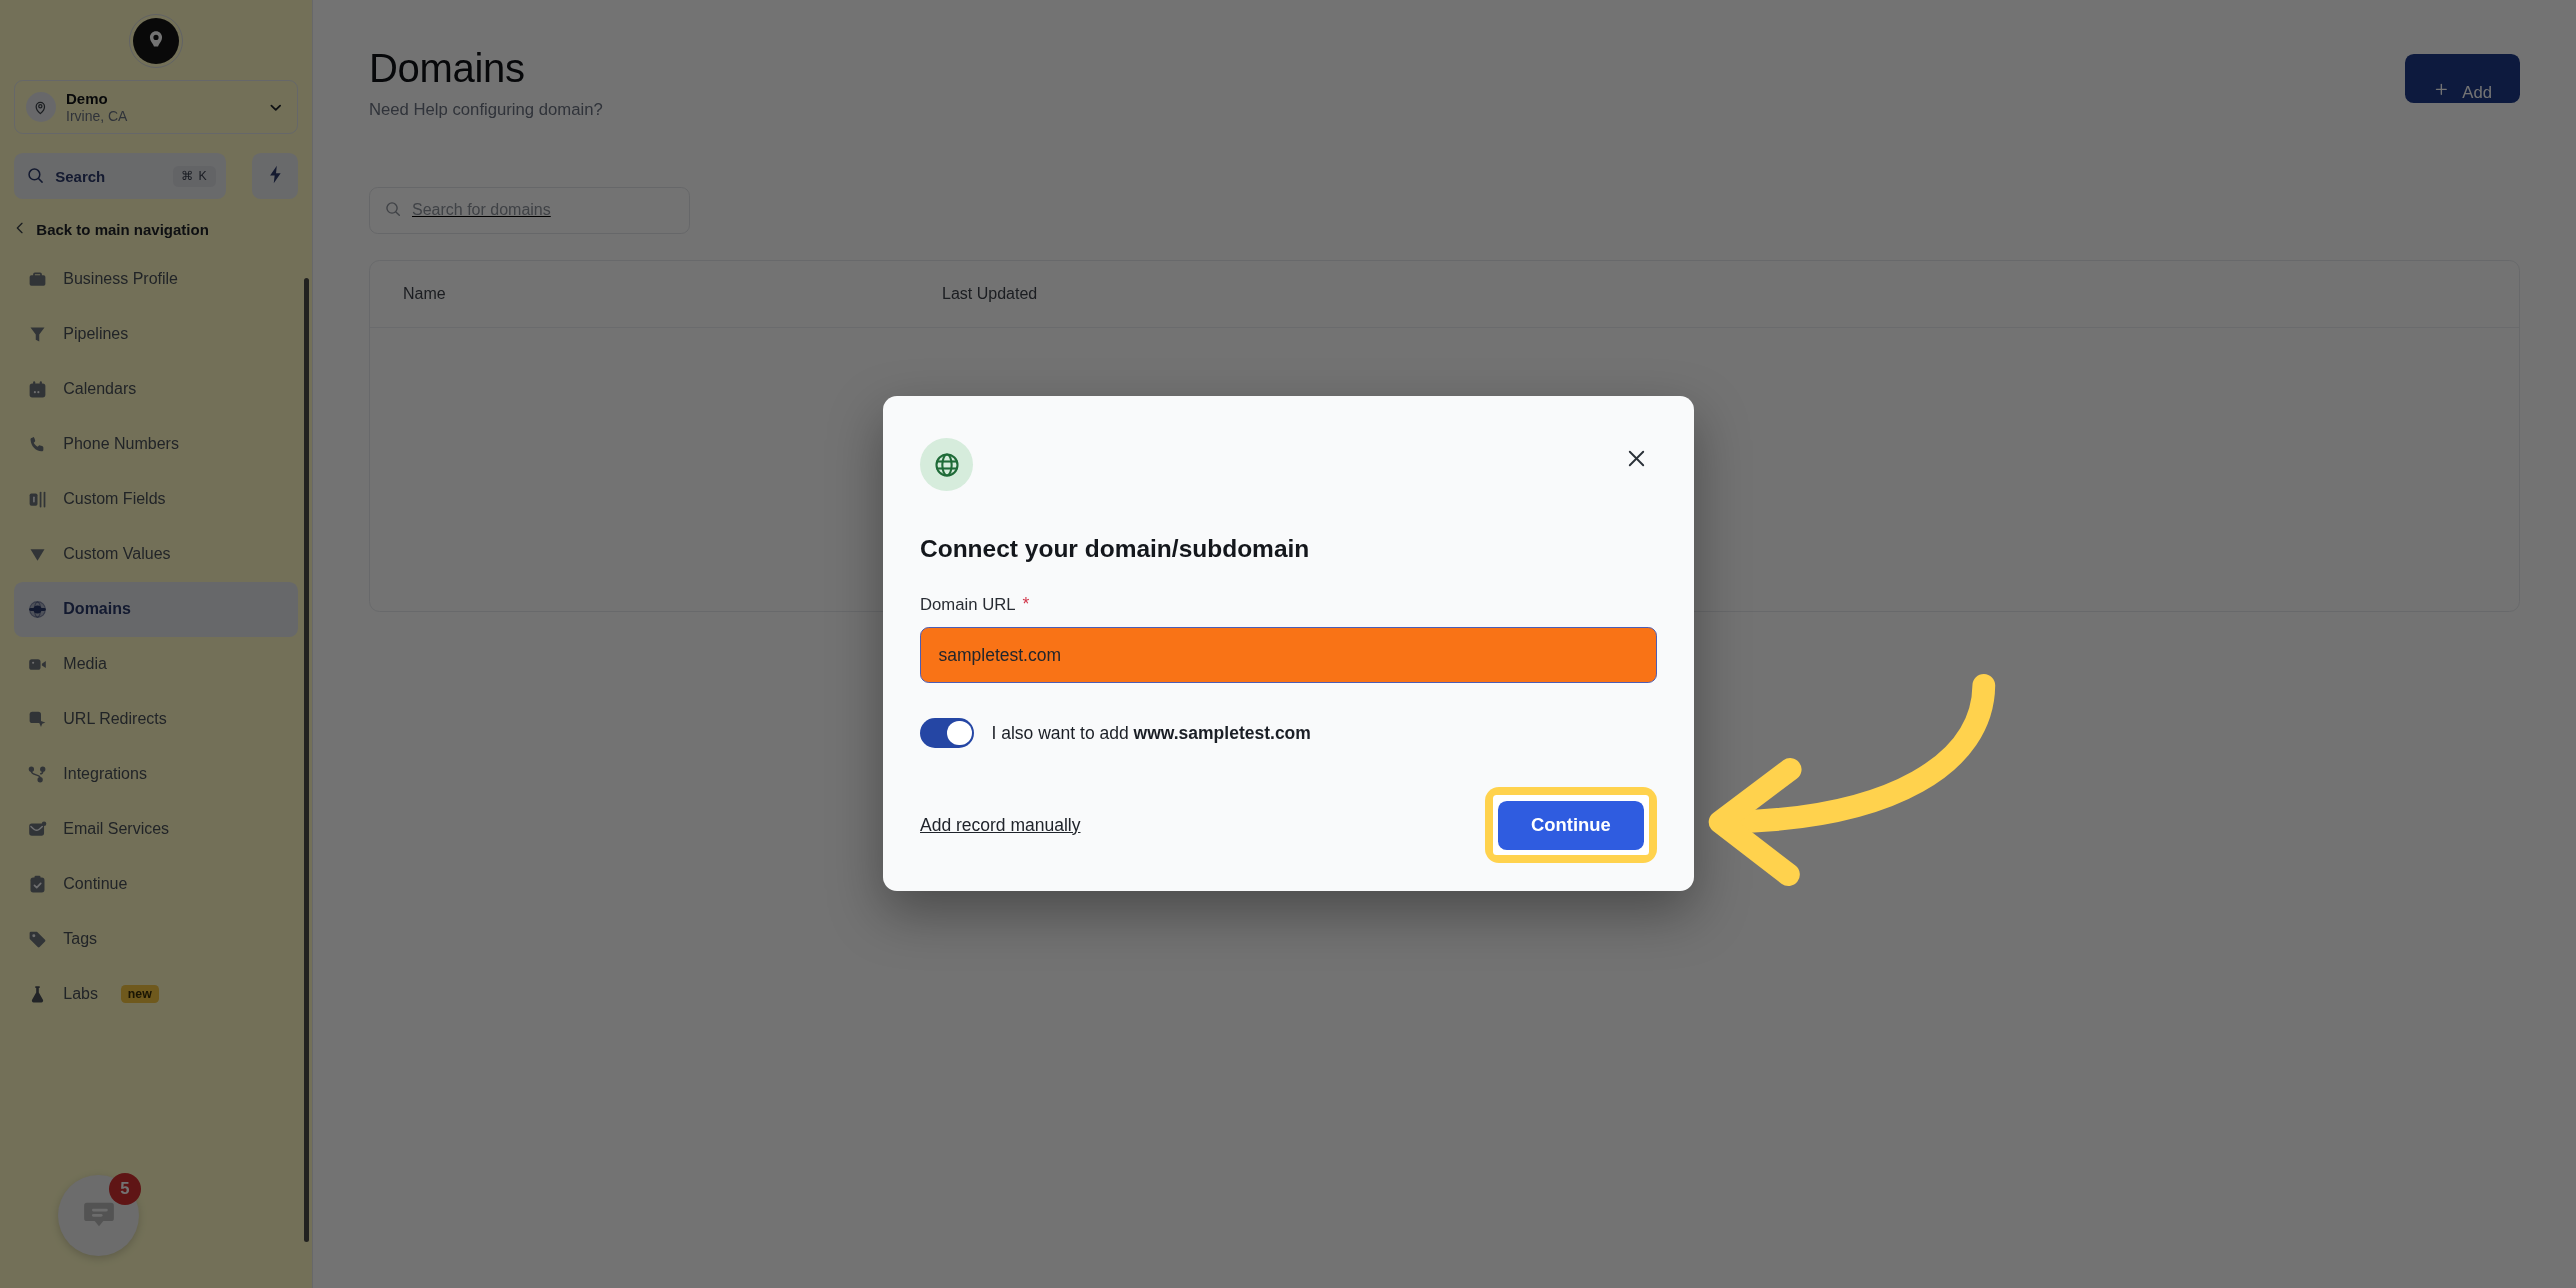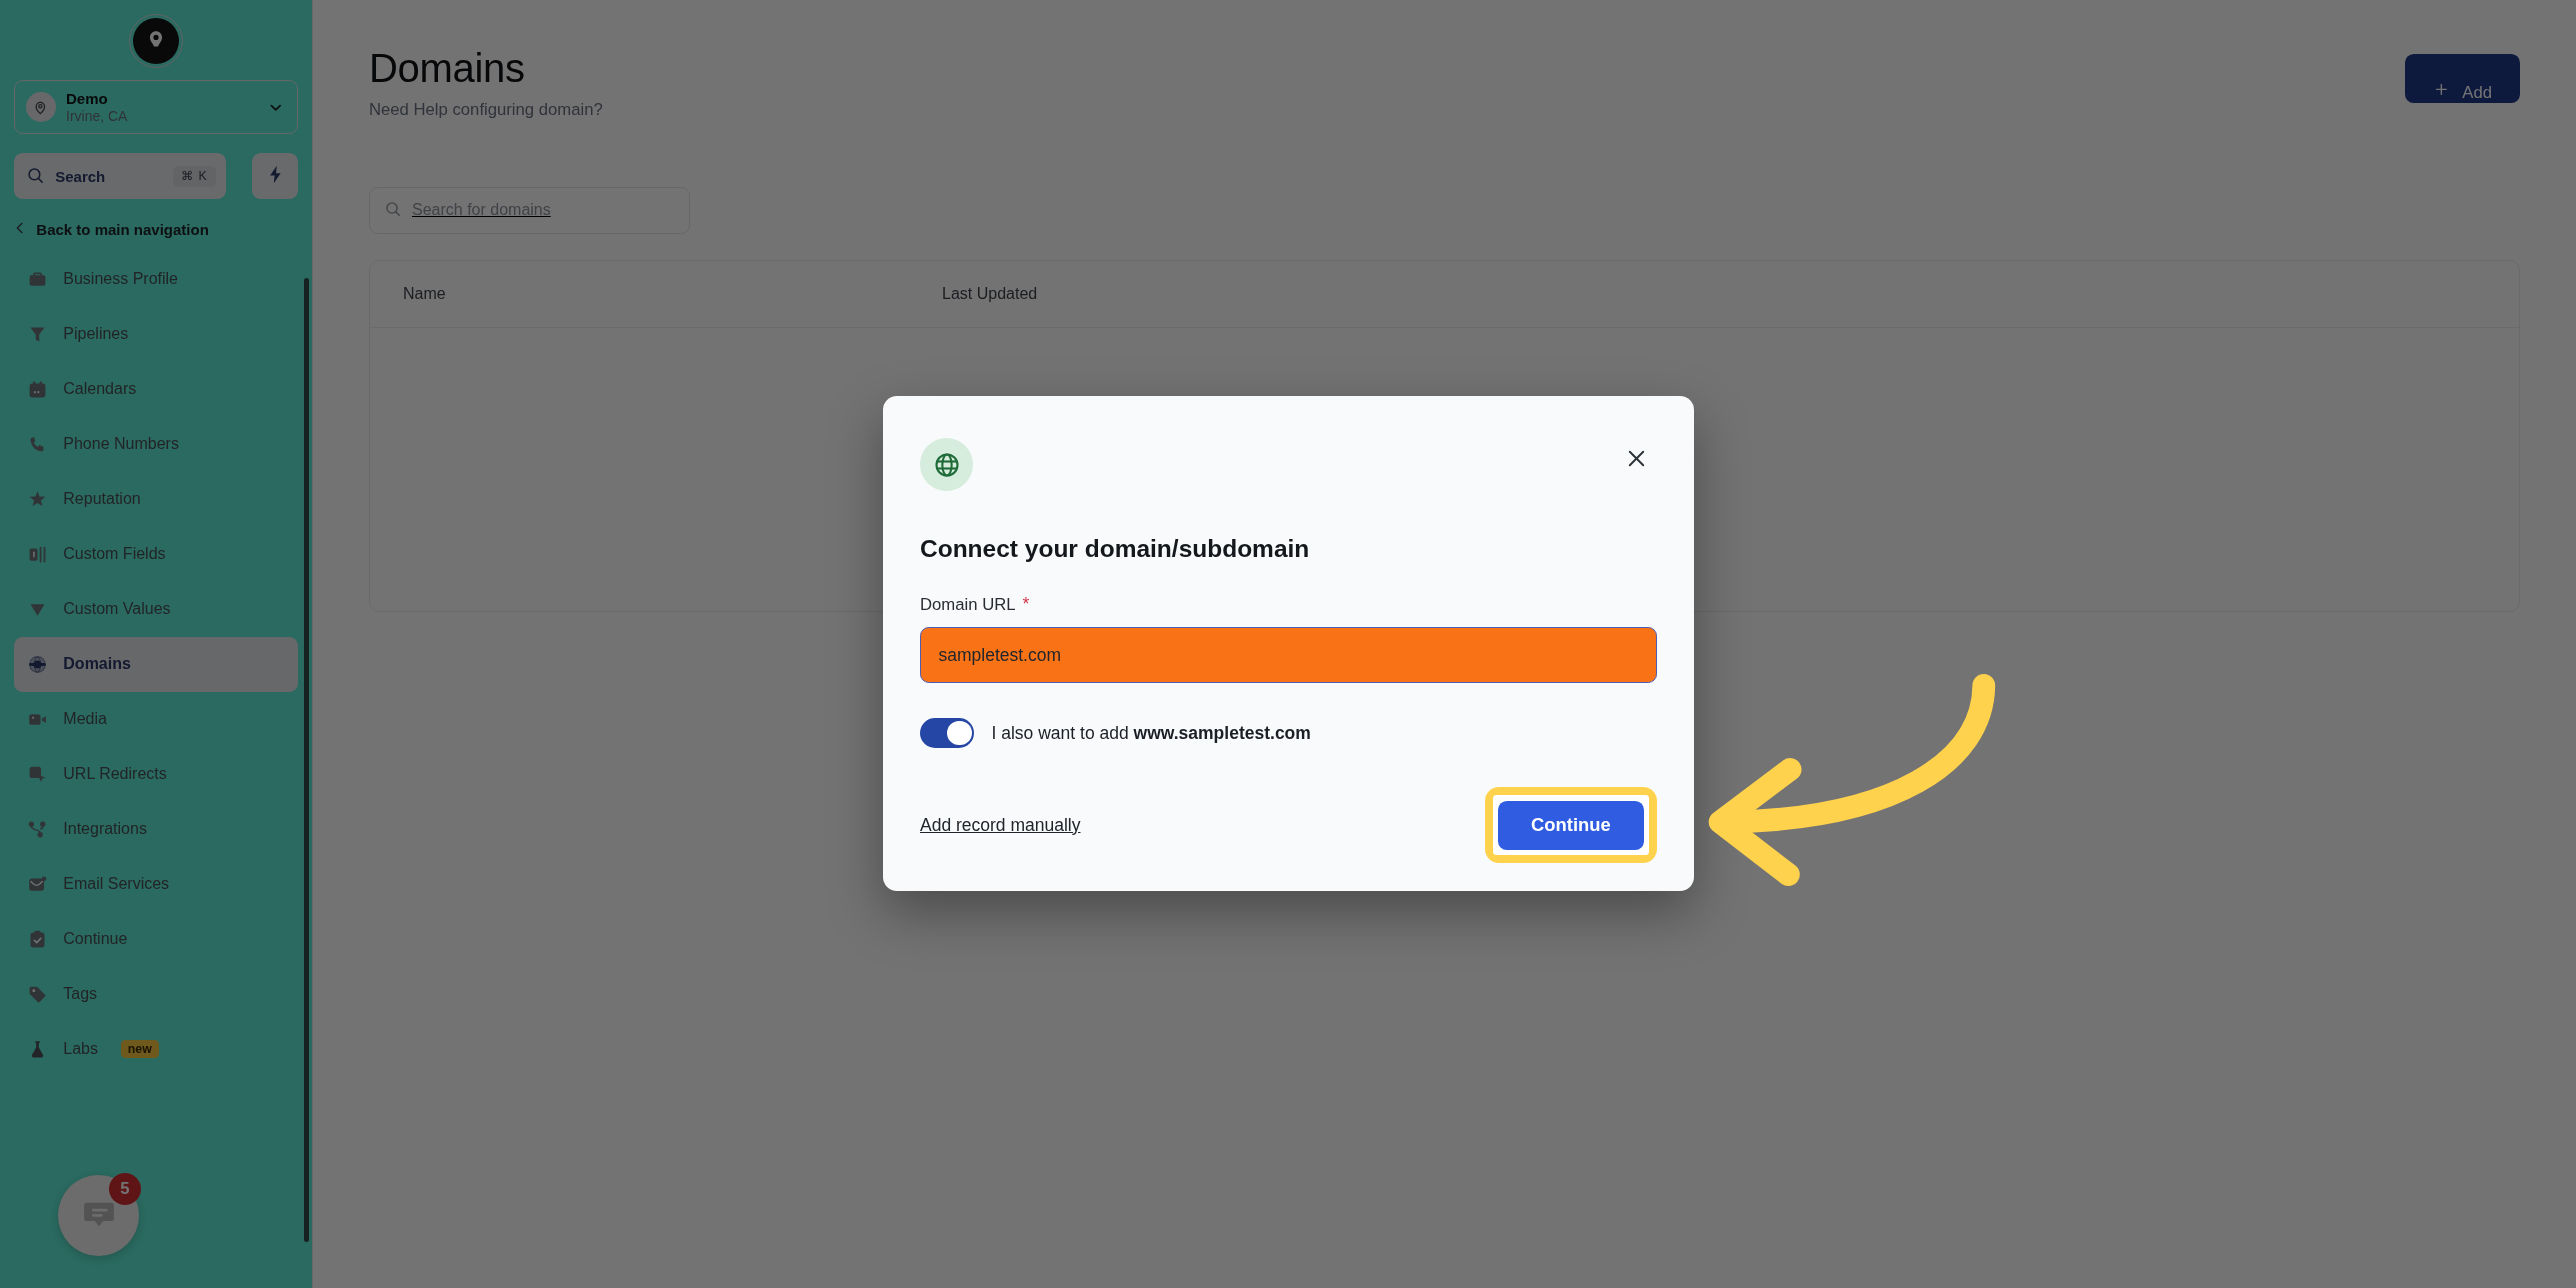--- a/index.html
+++ b/index.html
@@ -22,21 +22,21 @@
     position: absolute; inset: 0;
     display: flex;
     background: #ffffff;
   }
 
   
   #sidebar {
     position: relative;
     width: 313px;
     height: 1288px;
-    background: #5eead4;
+    background: #fef9c3;
     border-right: 0.9px solid #e5e7eb;
     display: flex;
     flex-direction: column;
     flex: 0 0 313px;
   }
 
   .logo-wrap {
     display: flex; align-items: center; justify-content: center;
     padding-top: 14px; padding-bottom: 12.3px;
   }
@@ -412,28 +412,20 @@
           <div class="nav-item">
             <span class="nav-icon">
               <svg width="21" height="21" viewBox="0 0 24 24" fill="#6e737b">
                 <path d="M6.6 3.5c.9 0 1.6.6 1.9 1.4l.8 2.3c.2.7 0 1.5-.6 2l-1 .8c1 2 2.5 3.5 4.5 4.6l.8-1c.5-.6 1.3-.8 2-.6l2.3.8c.8.3 1.4 1 1.4 1.9v2.2c0 1.1-1 2-2.1 1.9C9.6 19.3 4.7 14.4 4 6.4c-.1-1.1.8-2.1 1.9-2.1h.7z"></path>
               </svg>
             </span>
             <span class="nav-label">Phone Numbers</span>
           </div>
           <div class="nav-item">
             <span class="nav-icon">
-              <svg width="21" height="21" viewBox="0 0 24 24" fill="#6e737b">
-                <path d="M12 2.5l2.4 6.1 6.6.3-5.1 4.2 1.7 6.4L12 15.9l-5.6 3.6 1.7-6.4-5.1-4.2 6.6-.3z"></path>
-              </svg>
-            </span>
-            <span class="nav-label">Reputation</span>
-          </div>
-          <div class="nav-item">
-            <span class="nav-icon">
               <svg width="21" height="21" viewBox="0 0 24 24" fill="none">
                 <rect x="3" y="5" width="9" height="14" rx="2" fill="#6e737b"></rect>
                 <rect x="7" y="8.5" width="1.8" height="7" rx=".9" fill="#f4f5f7"></rect>
                 <rect x="14.5" y="3" width="2" height="18" rx="1" fill="#6e737b"></rect>
                 <rect x="19" y="3" width="2" height="18" rx="1" fill="#6e737b"></rect>
               </svg>
             </span>
             <span class="nav-label">Custom Fields</span>
           </div>
           <div class="nav-item">

